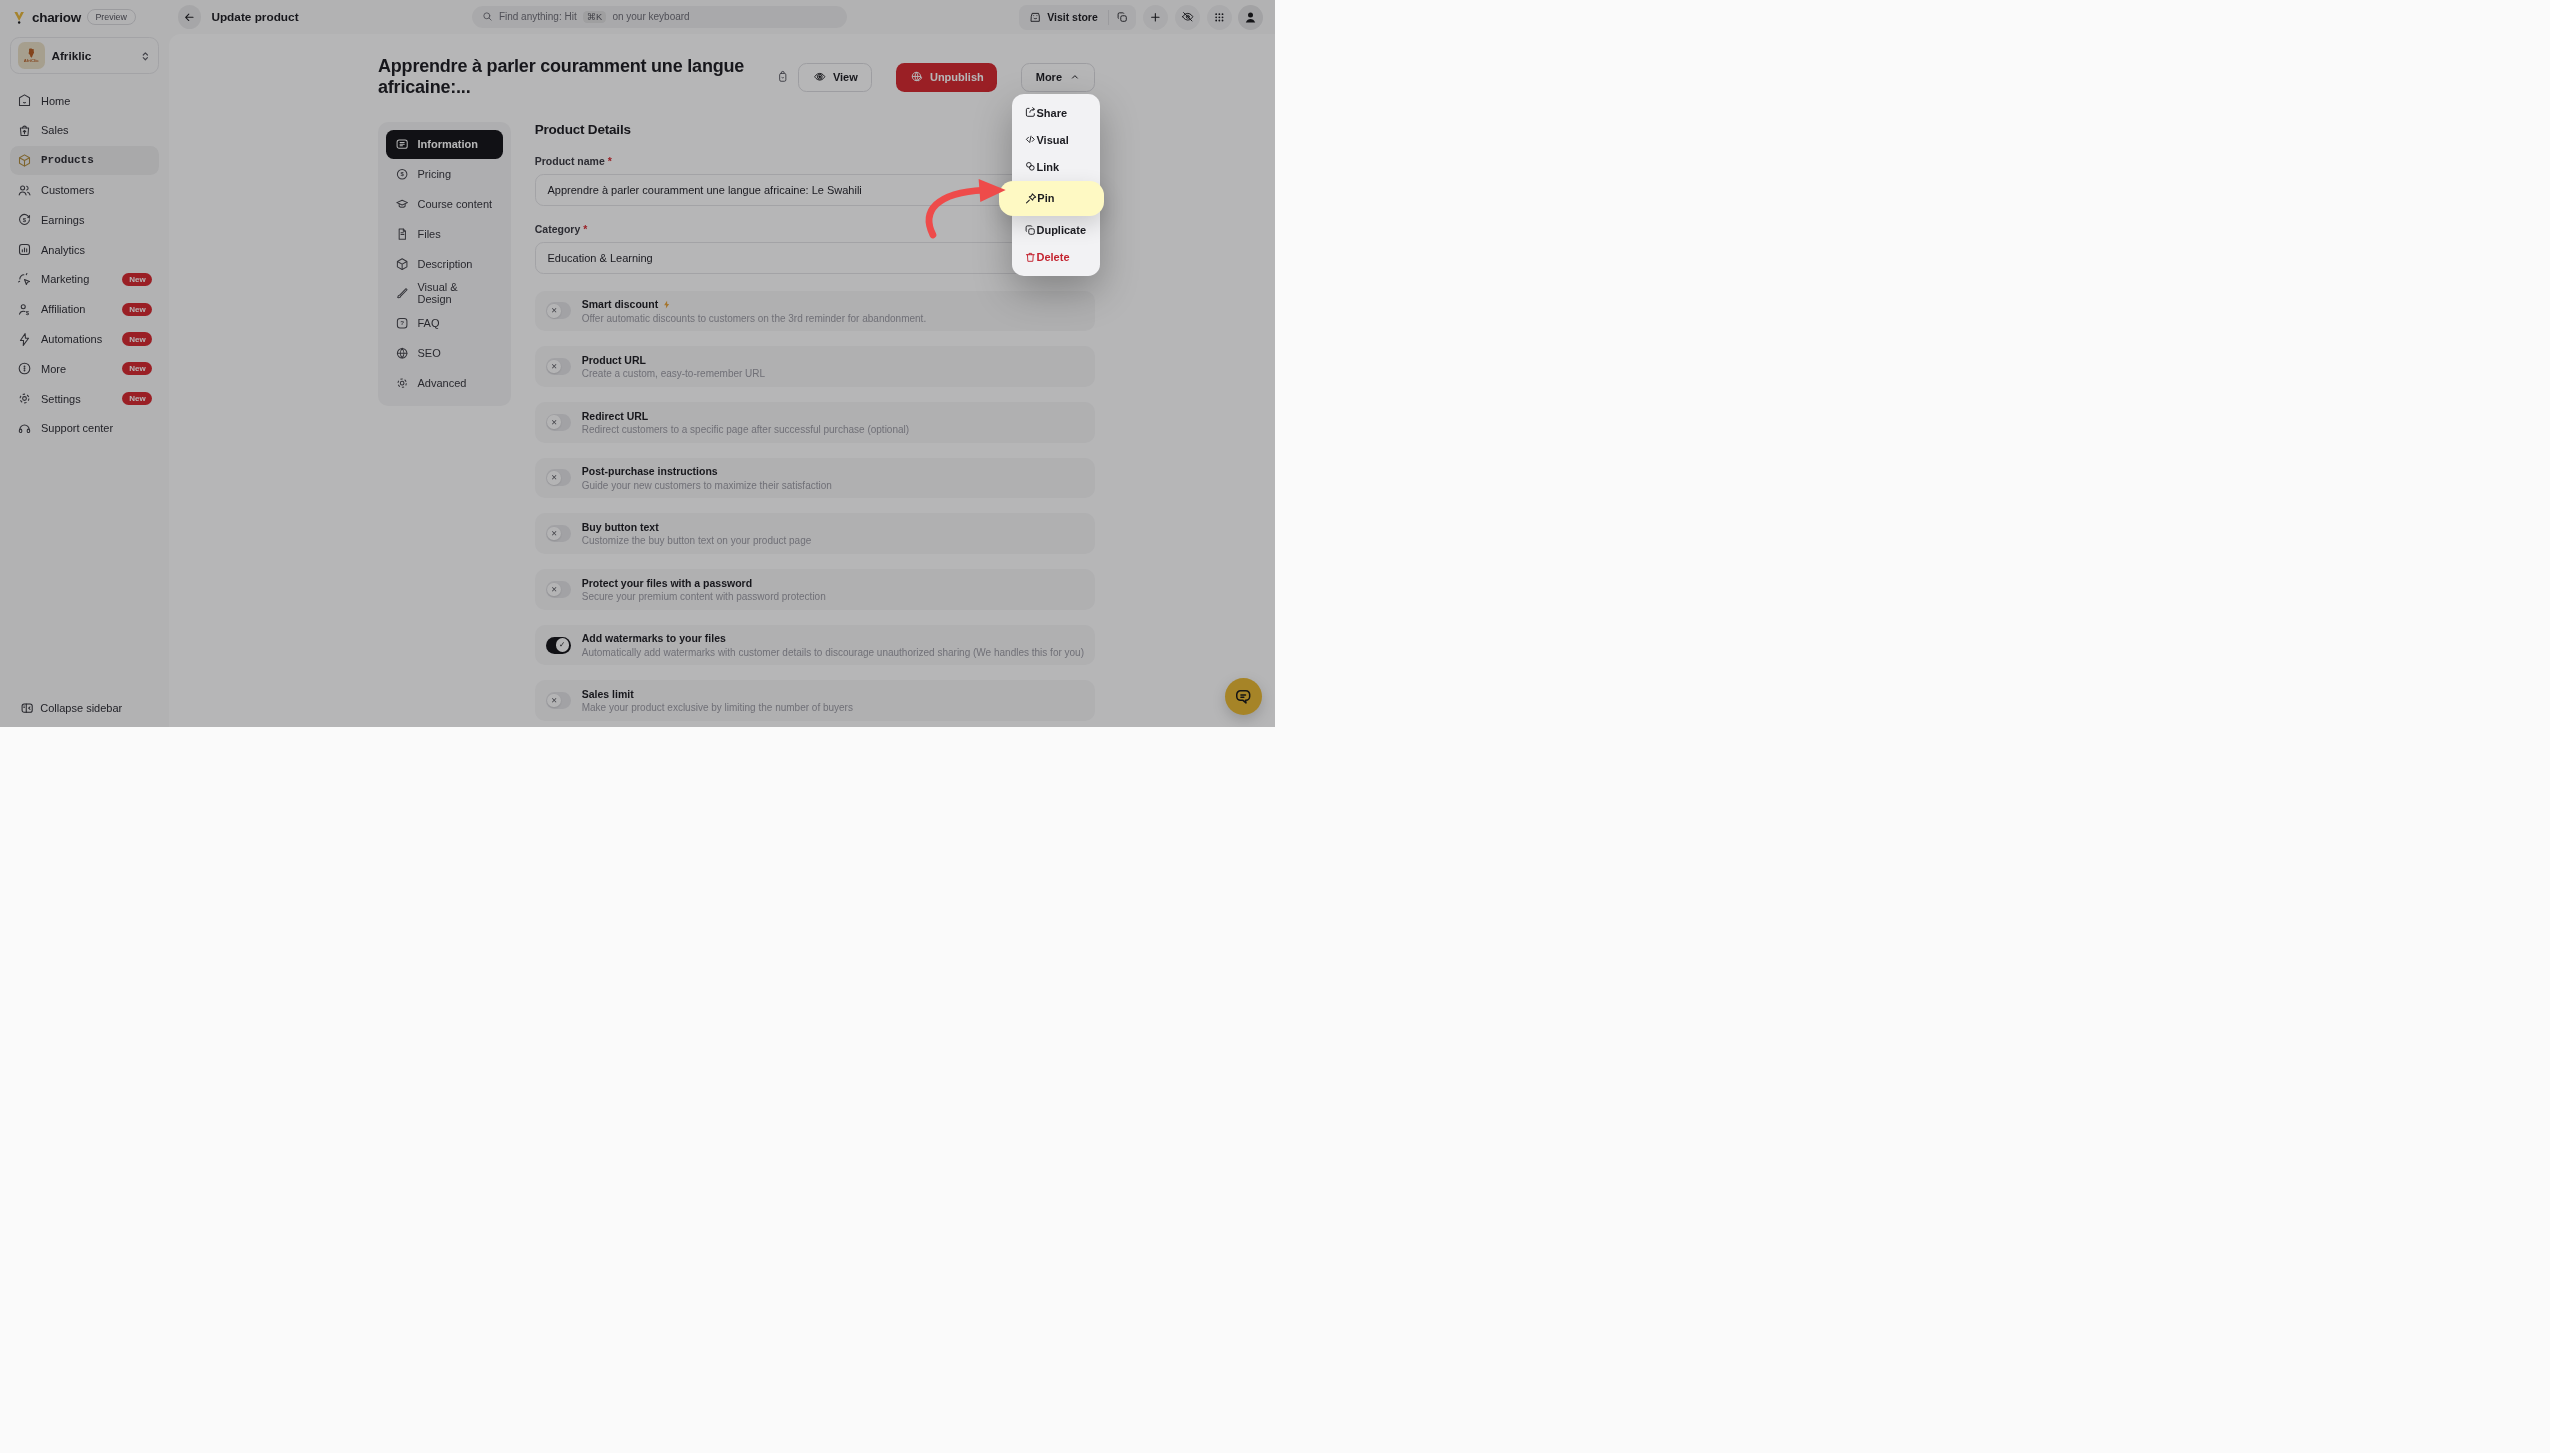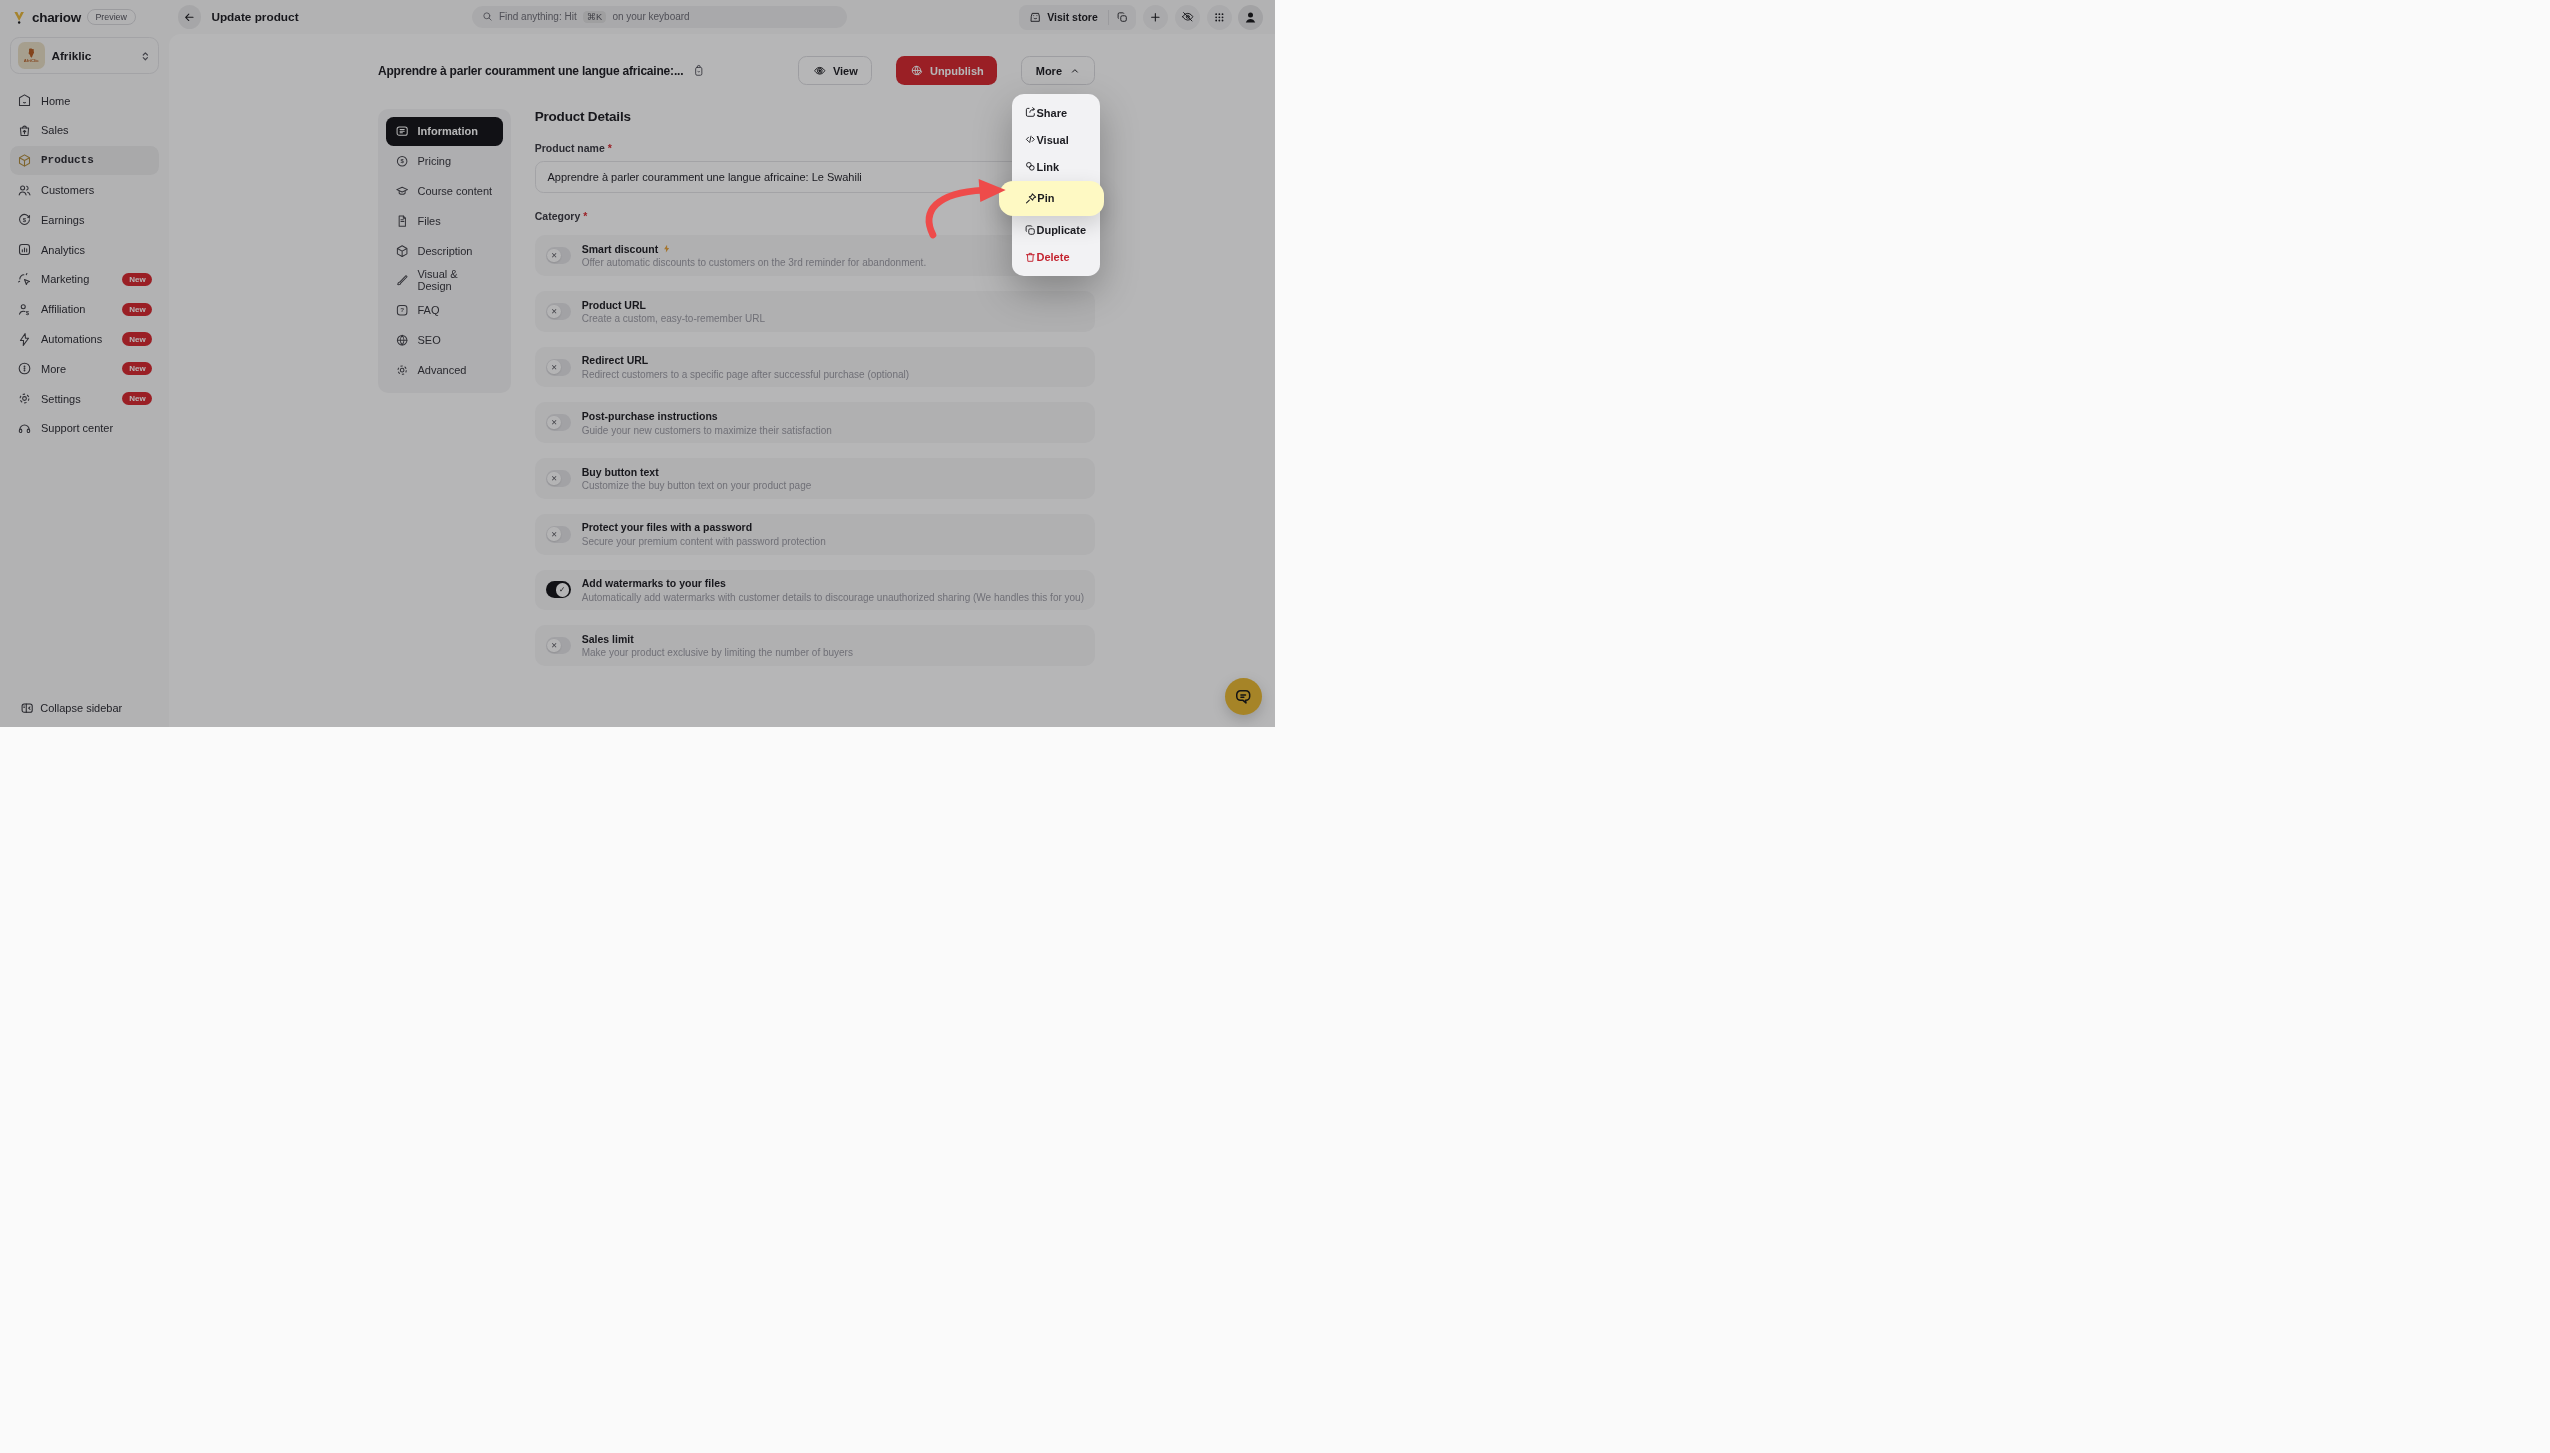--- a/index.html
+++ b/index.html
@@ -42,21 +42,21 @@
   .nav-item .ic{color:#3f3f46;}
   .nav-item.active{background:#ececed; font-weight:700;font-family:Liberation Mono, monospace;}
   .nav-item.active .ic{color:#b08c3c;}
   .badge{margin-left:auto; background:var(--red); color:#fff; font-size:8px; font-weight:700; border-radius:843px; padding:2.1px 6.7px;}
   .collapse{position:absolute; left:20px; bottom:11.8px; display:flex; align-items:center; gap:6px; font-size:11px; color:#2c2c33;}
 
   
   .content{position:absolute; left:169px; top:34px; right:0; bottom:0; background:#fff; border-radius:11.8px 0 0 0; overflow:hidden; z-index:1;}
   .editor{width:717px; margin-left:209px; padding-top:22px;}
   .title-row{display:flex; align-items:center; gap:8.4px;}
-  .prod-title{font-size:12px; font-weight:700; letter-spacing:-0.2px;}
+  .prod-title{font-size:18px; font-weight:700; letter-spacing:-0.2px;}
   .clip{color:#55555d;}
   .title-actions{margin-left:auto; display:flex; gap:24px;}
   .btn{height:29px; border-radius:8.4px; display:flex; align-items:center; gap:6.7px; padding:0 13.5px; font-size:11px; font-weight:700;}
   .btn.ghost{border:0.8px solid #dcdce0; background:#fff; color:var(--txt);}
   .btn.danger{background:var(--red); color:#fff;}
   .cols{display:flex; margin-top:23.6px; align-items:flex-start;}
   .tab-panel{width:173px; background:var(--panel); border-radius:10px; padding:8.4px; display:flex; flex-direction:column; gap:0.8px;}
   .tab{height:29px; border-radius:7.6px; display:flex; align-items:center; gap:8.4px; padding:0 8.4px; font-size:11px; color:#35353c;}
   .tab .ic{color:#44444b;}
   .tab.active{background:#141418; color:#fff; font-weight:700;}
@@ -399,20 +399,21 @@
           <h2>Product Details</h2>
 
           <div class="f-label">
             <span>Product name</span> <span class="req">*</span>
           </div>
           <div class="f-input">Apprendre à parler couramment une langue africaine: Le Swahili</div>
 
           <div class="f-label">
             <span>Category</span> <span class="req">*</span>
           </div>
+          <div class="f-input">Education &amp; Learning</div>
 
           <div class="rows">
 
             <div class="row-card">
               <div class="tgl">
                   <div class="knob">✕</div>
                 </div>
               <div class="row-txt">
                 <div class="t">
                     <span>Smart discount</span>

